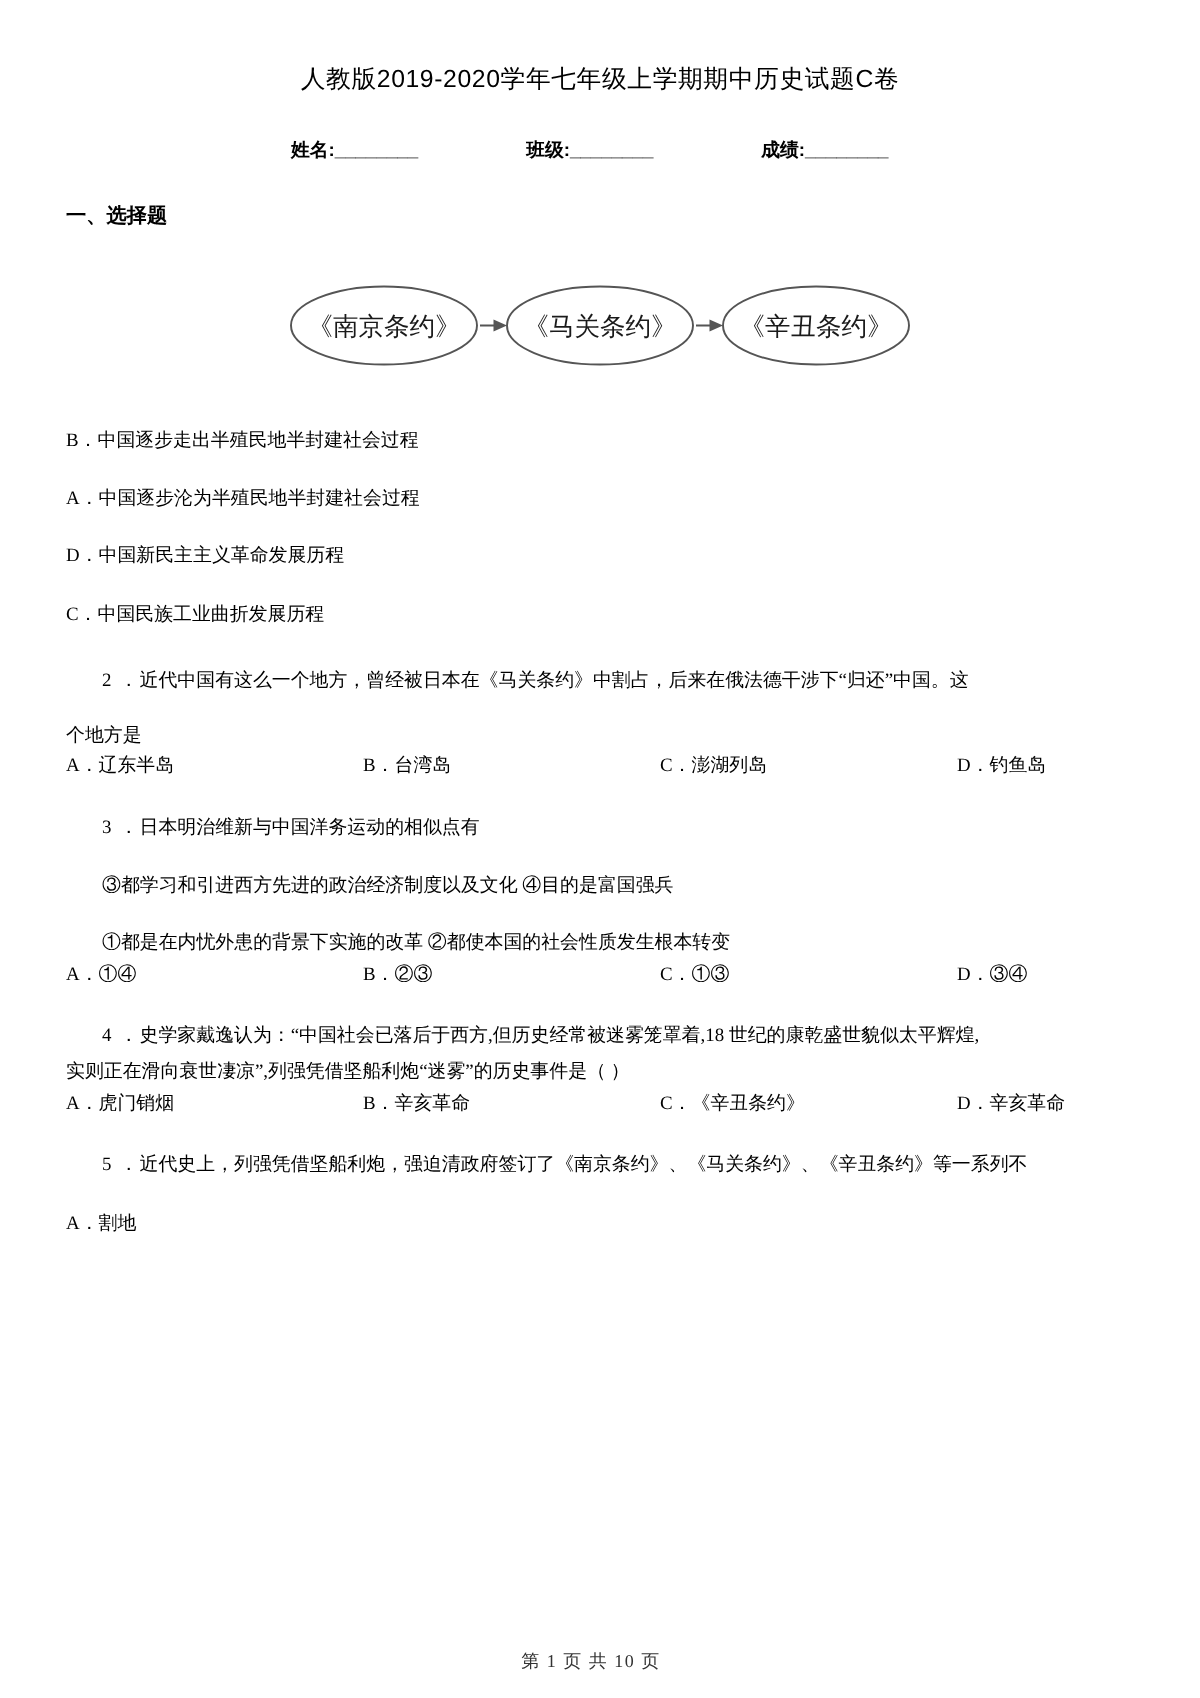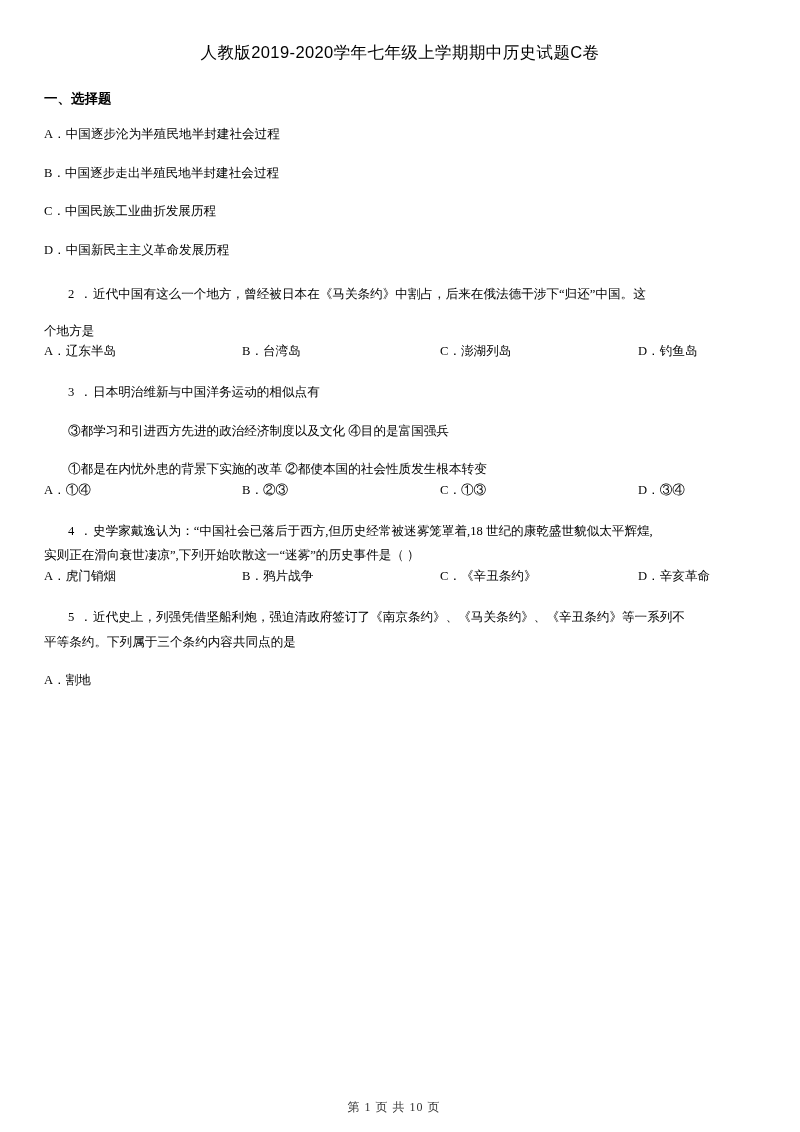--- a/index.html
+++ b/index.html
@@ -113,30 +113,49 @@
     letter-spacing: 1px;
   }
 </style>
 </head>
 <body>
 
 <div class="page">
 
   <div class="doc-title">人教版2019-2020学年七年级上学期期中历史试题C卷</div>
 
+  <div class="info-row">
+    <span class="info-item">姓名:________</span>
+    <span class="info-item">班级:________</span>
+    <span class="info-item">成绩:________</span>
+  </div>
 
   <div class="section-head">一、选择题</div>
 
 
+  <div class="diagram">
+    <svg width="420" height="92" viewBox="0 0 420 92" xmlns="http://www.w3.org/2000/svg">
+      <ellipse cx="66" cy="46" rx="62" ry="26" fill="none" stroke="#555" stroke-width="1.3"></ellipse>
+      <ellipse cx="210" cy="46" rx="62" ry="26" fill="none" stroke="#555" stroke-width="1.3"></ellipse>
+      <ellipse cx="354" cy="46" rx="62" ry="26" fill="none" stroke="#555" stroke-width="1.3"></ellipse>
+      <line x1="130" y1="46" x2="144" y2="46" stroke="#555" stroke-width="1.3"></line>
+      <polygon points="148,46 139,42 139,50" fill="#555"></polygon>
+      <line x1="274" y1="46" x2="288" y2="46" stroke="#555" stroke-width="1.3"></line>
+      <polygon points="292,46 283,42 283,50" fill="#555"></polygon>
+      <text class="ell-text" x="66" y="52" text-anchor="middle">《南京条约》</text>
+      <text class="ell-text" x="210" y="52" text-anchor="middle">《马关条约》</text>
+      <text class="ell-text" x="354" y="52" text-anchor="middle">《辛丑条约》</text>
+    </svg>
+  </div>
 
   <div class="opts-block">
+    <div class="opt">B．中国逐步走出半殖民地半封建社会过程</div>
     <div class="opt">A．中国逐步沦为半殖民地半封建社会过程</div>
-    <div class="opt">B．中国逐步走出半殖民地半封建社会过程</div>
+    <div class="opt">D．中国新民主主义革命发展历程</div>
     <div class="opt">C．中国民族工业曲折发展历程</div>
-    <div class="opt">D．中国新民主主义革命发展历程</div>
   </div>
 
   <div class="q">
     <span class="qnum">2 ．</span><span>近代中国有这么一个地方，曾经被日本在《马关条约》中割占，后来在俄法德干涉下“归还”中国。这</span>
   </div>
   <div class="q cont" style="margin-top:12px">个地方是</div>
 
   <div class="opts-inline">
     <div class="opt-cell">A．辽东半岛</div>
     <div class="opt-cell">B．台湾岛</div>
@@ -153,33 +172,32 @@
   <div class="opts-inline">
     <div class="opt-cell">A．①④</div>
     <div class="opt-cell">B．②③</div>
     <div class="opt-cell">C．①③</div>
     <div class="opt-cell">D．③④</div>
   </div>
 
   <div class="q">
     <span class="qnum">4 ．</span><span>史学家戴逸认为：“中国社会已落后于西方,但历史经常被迷雾笼罩着,18 世纪的康乾盛世貌似太平辉煌,</span>
   </div>
-  <div class="q cont" style="margin-top:0">实则正在滑向衰世凄凉”,下列开始吹散这一“迷雾”的历史事件是（        ）</div>
+  <div class="q cont" style="margin-top:0">实则正在滑向衰世凄凉”,列强凭借坚船利炮“迷雾”的历史事件是（        ）</div>
 
   <div class="opts-inline">
     <div class="opt-cell">A．虎门销烟</div>
-    <div class="opt-cell">B．鸦片战争</div>
+    <div class="opt-cell">B．辛亥革命</div>
     <div class="opt-cell">C．《辛丑条约》</div>
     <div class="opt-cell">D．辛亥革命</div>
   </div>
 
   <div class="q">
     <span class="qnum">5 ．</span><span>近代史上，列强凭借坚船利炮，强迫清政府签订了《南京条约》、《马关条约》、《辛丑条约》等一系列不</span>
   </div>
-  <div class="q cont" style="margin-top:0">平等条约。下列属于三个条约内容共同点的是</div>
 
   <div class="opts-block">
     <div class="opt">A．割地</div>
   </div>
 
   <div class="footer">第 1 页 共 10 页</div>
 
 </div>
 
 </body></html>

